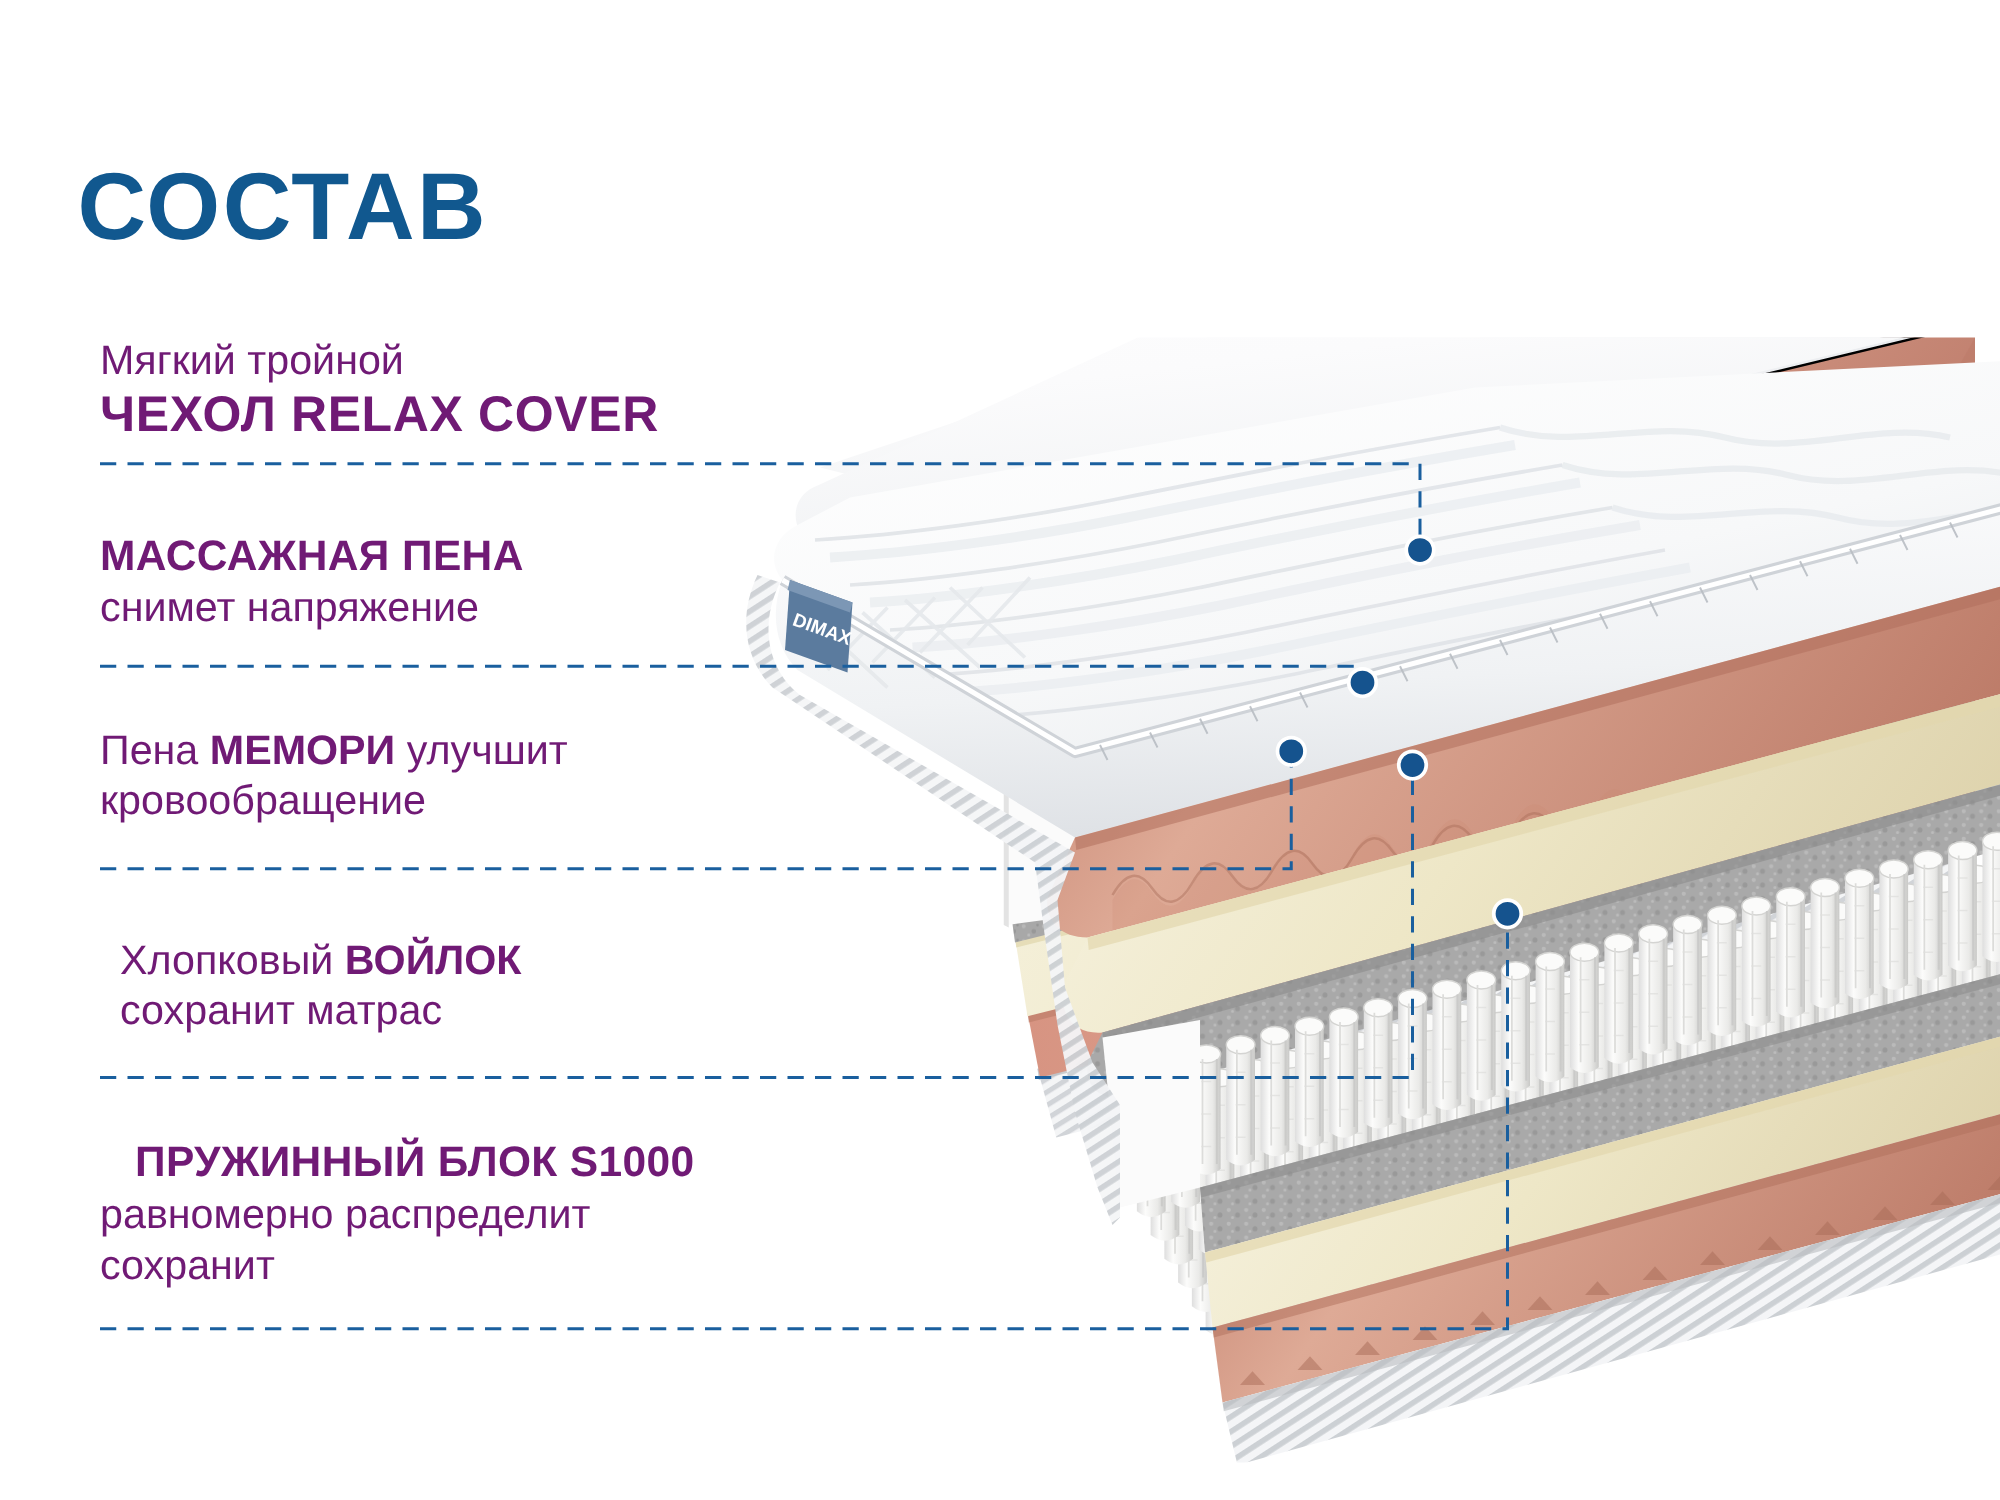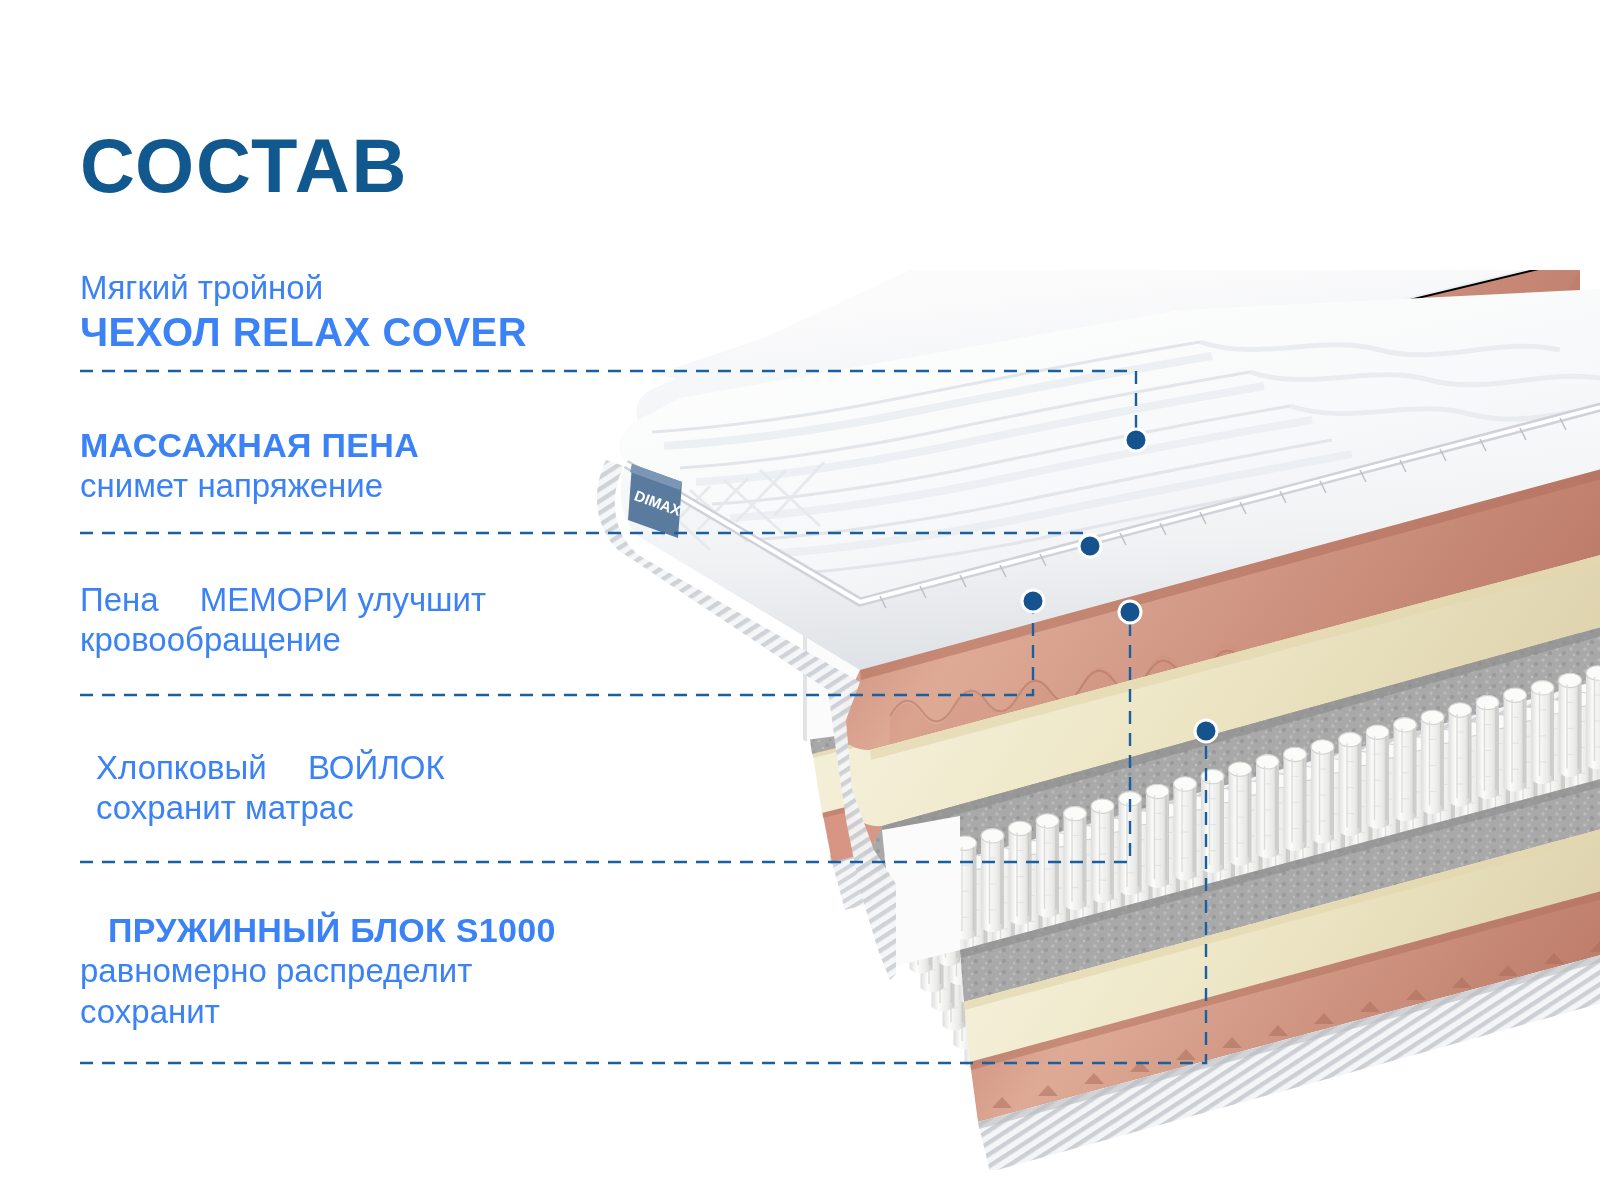--- a/index.html
+++ b/index.html
@@ -7,33 +7,33 @@
     width:1600px;height:1200px;
     background:#ffffff;
     font-family:"Liberation Sans", sans-serif;
     overflow:hidden;
     position:relative;
   }
   #stage{position:absolute;left:0;top:0;width:1600px;height:1200px;}
 
   
   .title{
-    position:absolute;left:80px;top:128px;
+    position:absolute;left:62px;top:128px;
     font-size:76px;font-weight:bold;letter-spacing:2px;
     color:#11588f;line-height:1;
     white-space:nowrap;
   }
 
   
-  .callout{position:absolute;color:#3b82f6;}
+  .callout{position:absolute;color:#701a75;}
   .callout .ln{white-space:nowrap;line-height:1.22;}
   .ln.reg{font-weight:400;}
   .ln.bold{font-weight:bold;}
   .mix{white-space:nowrap;line-height:1.22;font-weight:400;}
-  .mix b{font-weight:normal;margin-left:32px;}
+  .mix b{font-weight:bold;}
 
   #c1{left:80px;top:268px;font-size:33px;}
   #c2{left:80px;top:425px;font-size:33px;}
   #c3{left:80px;top:580px;font-size:33px;}
   #c4{left:96px;top:748px;font-size:33px;}
   #c5{left:80px;top:910px;font-size:33px;}
 
   #c1 .ln.bold{font-size:40px;letter-spacing:.5px;}
   #c2 .ln.bold{font-size:34px;letter-spacing:.3px;}
   #c5 .ln.bold{font-size:34px;letter-spacing:.3px;margin-left:28px;}

